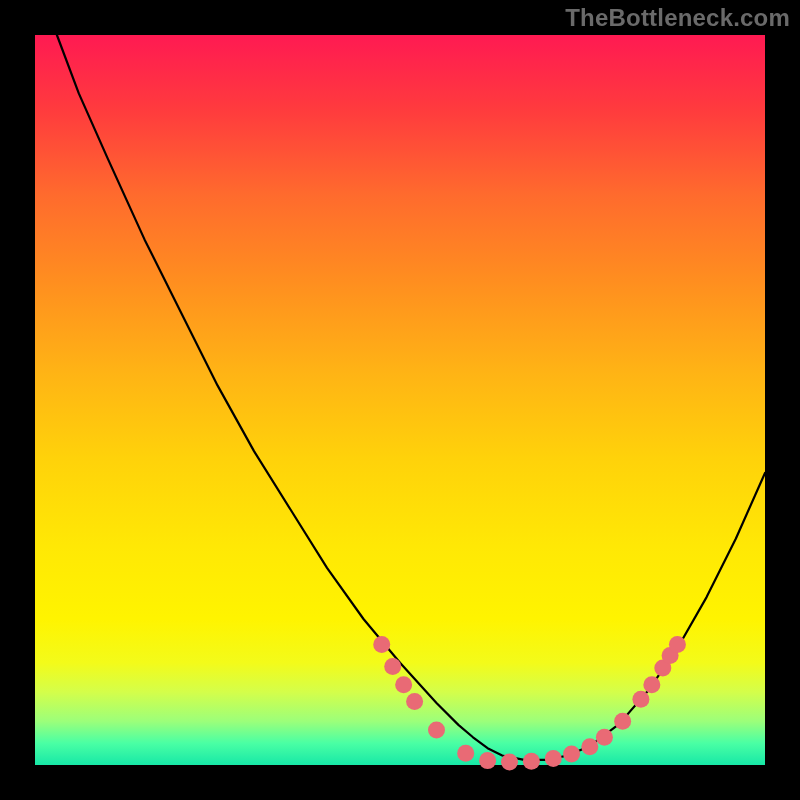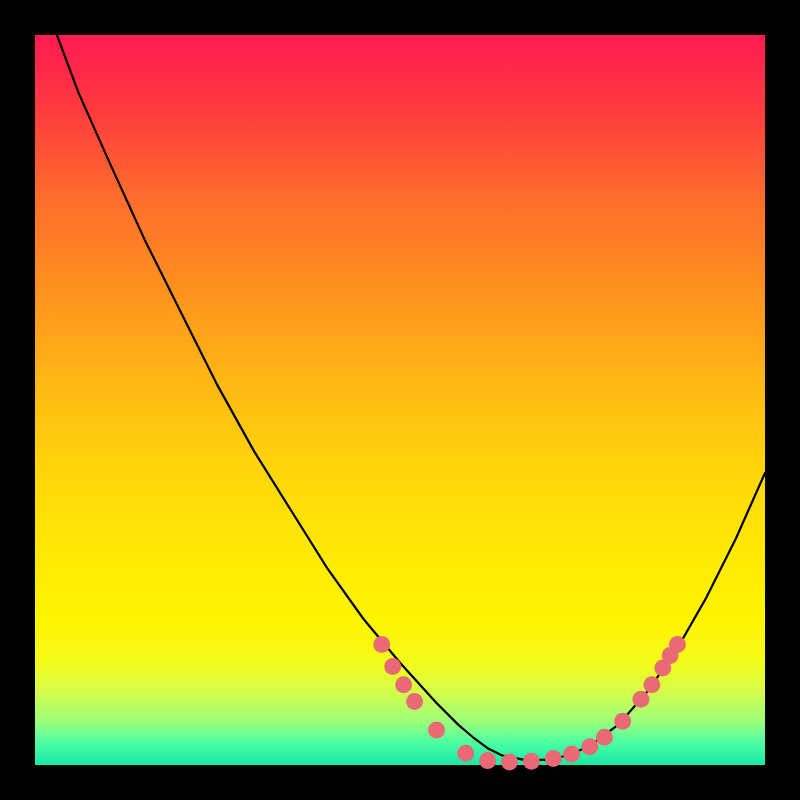--- a/index.html
+++ b/index.html
@@ -30,20 +30,21 @@
   }
   svg {
     position: absolute;
     display: block;
   }
 </style>
 </head>
 <body>
 
 <div class="frame">
+  <div class="watermark">TheBottleneck.com</div>
 
   <svg id="plot" xmlns="http://www.w3.org/2000/svg" width="800" height="800" viewBox="0 0 800 800" style="left: 0px; top: 0px;">
     <defs>
       <linearGradient id="bg-grad" x1="0" y1="0" x2="0" y2="1">
           <stop offset="0%" stop-color="#ff1a52"></stop>
           <stop offset="10%" stop-color="#ff3a3e"></stop>
           <stop offset="22%" stop-color="#ff6b2d"></stop>
           <stop offset="34%" stop-color="#ff8f1f"></stop>
           <stop offset="46%" stop-color="#ffb315"></stop>
           <stop offset="57.99999999999999%" stop-color="#ffd20a"></stop>

